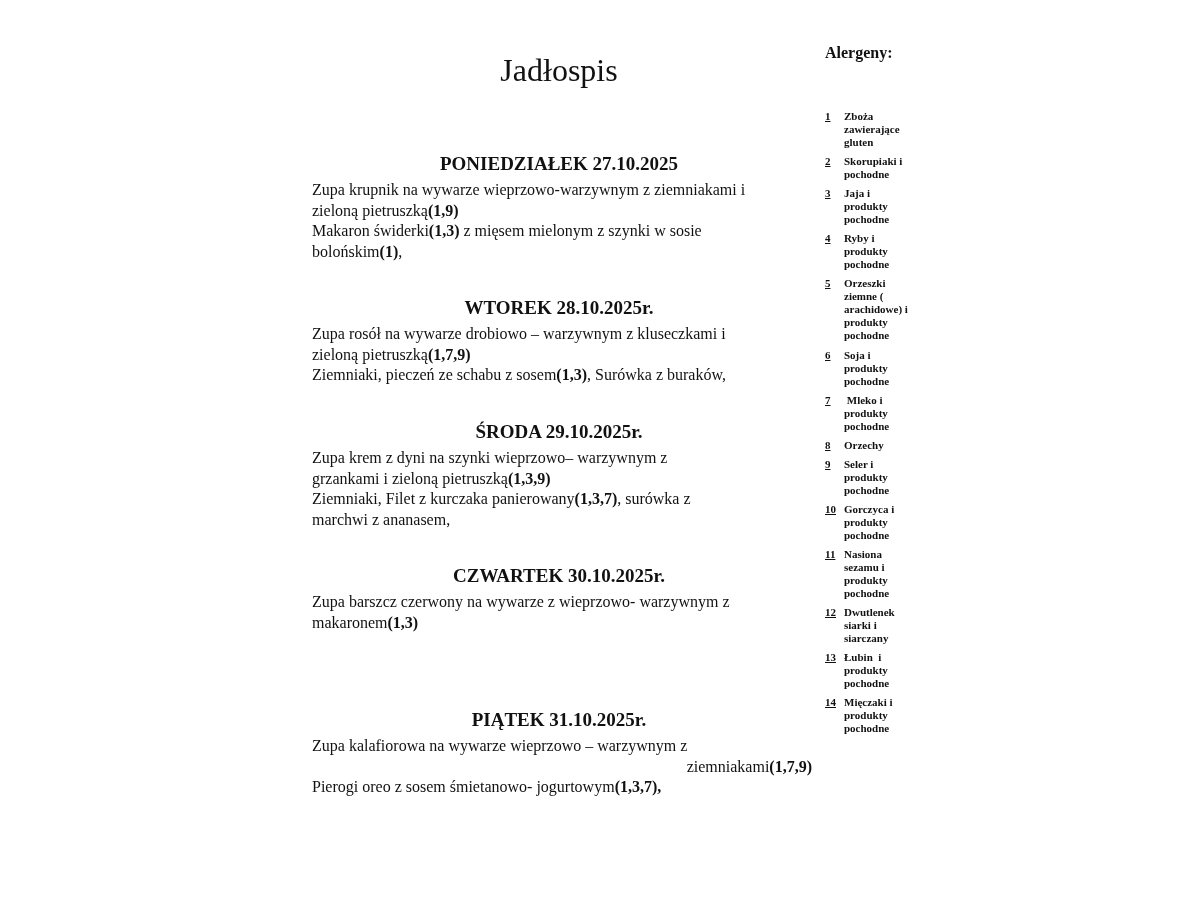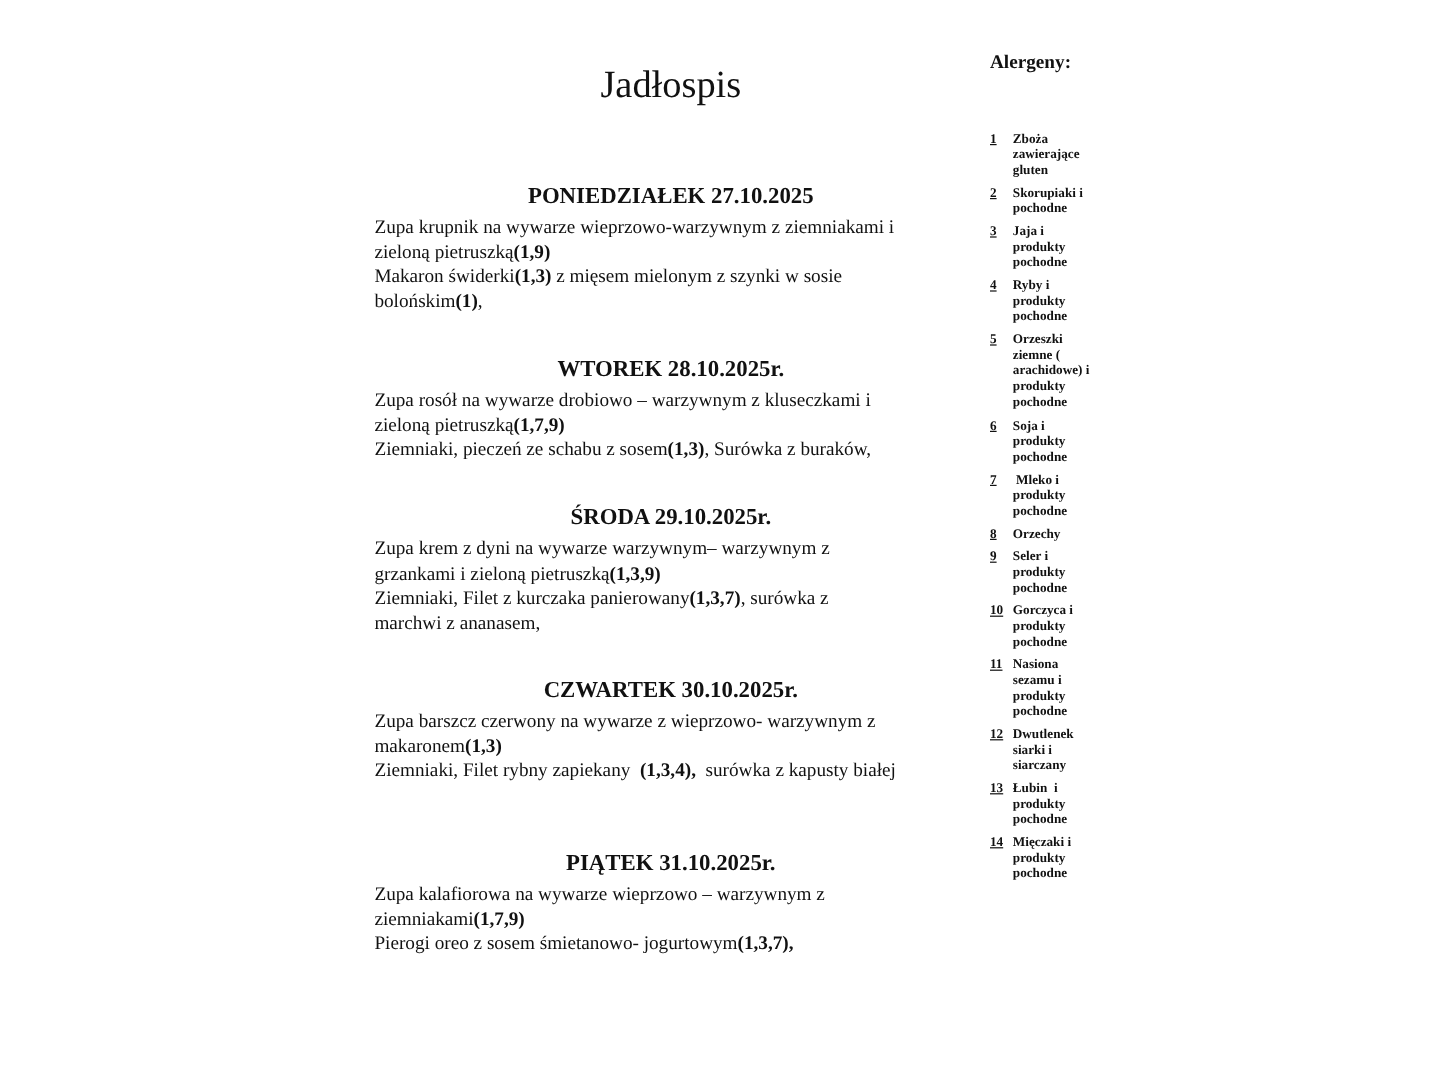--- a/index.html
+++ b/index.html
@@ -35,39 +35,38 @@
       <h2>WTOREK 28.10.2025r.</h2>
       <div class="body">
         <div style="white-space: pre;"><span>Zupa rosół na wywarze drobiowo – warzywnym z kluseczkami i</span></div>
         <div style="white-space: pre;"><span>zieloną pietruszką</span><b>(1,7,9)</b></div>
         <div style="white-space: pre;"><span>Ziemniaki, pieczeń ze schabu z sosem</span><b>(1,3)</b><span>, Surówka z buraków,</span></div>
       </div>
     </section>
     <section class="day" style="top: 420px;">
       <h2>ŚRODA 29.10.2025r.</h2>
       <div class="body">
-        <div style="white-space: pre;"><span>Zupa krem z dyni na wywarze warzywnym– warzywnym z</span></div>
+        <div style="white-space: pre;"><span>Zupa krem z dyni na szynki wieprzowo– warzywnym z</span></div>
         <div style="white-space: pre;"><span>grzankami i zieloną pietruszką</span><b>(1,3,9)</b></div>
         <div style="white-space: pre;"><span>Ziemniaki, Filet z kurczaka panierowany</span><b>(1,3,7)</b><span>, surówka z</span></div>
         <div style="white-space: pre;"><span>marchwi z ananasem,</span></div>
       </div>
     </section>
     <section class="day" style="top: 564px;">
       <h2>CZWARTEK 30.10.2025r.</h2>
       <div class="body">
         <div style="white-space: pre;"><span>Zupa barszcz czerwony na wywarze z wieprzowo- warzywnym z</span></div>
         <div style="white-space: pre;"><span>makaronem</span><b>(1,3)</b></div>
-        <div style="white-space: pre;"><span>Ziemniaki, Filet rybny zapiekany  </span><b>(1,3,4),</b><span>  surówka z kapusty białej</span></div>
       </div>
     </section>
     <section class="day" style="top: 708px;">
       <h2>PIĄTEK 31.10.2025r.</h2>
       <div class="body">
         <div style="white-space: pre;"><span>Zupa kalafiorowa na wywarze wieprzowo – warzywnym z</span></div>
-        <div style="white-space: pre;"><span>ziemniakami</span><b>(1,7,9)</b></div>
+        <div style="white-space: pre; text-align: right;"><span>ziemniakami</span><b>(1,7,9)</b></div>
         <div style="white-space: pre;"><span>Pierogi oreo z sosem śmietanowo- jogurtowym</span><b>(1,3,7),</b></div>
       </div>
     </section>
   </div>
 
 <h3 id="aside-title">Alergeny:</h3>
 <div id="allergens">
     <div class="allergen" style="top: 110px;">
       <span class="num">1</span>
       <span class="txt" style="white-space: pre;">Zboża

